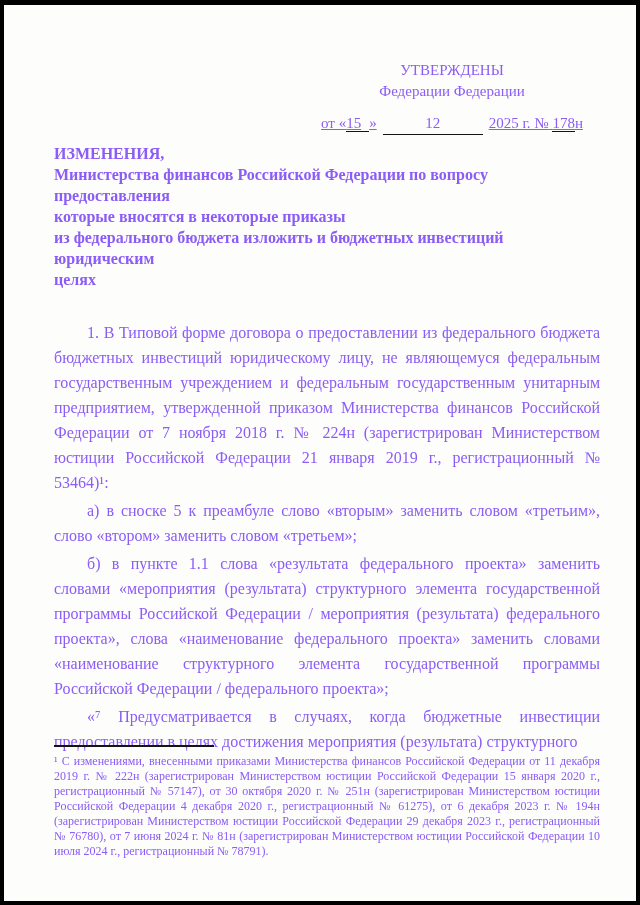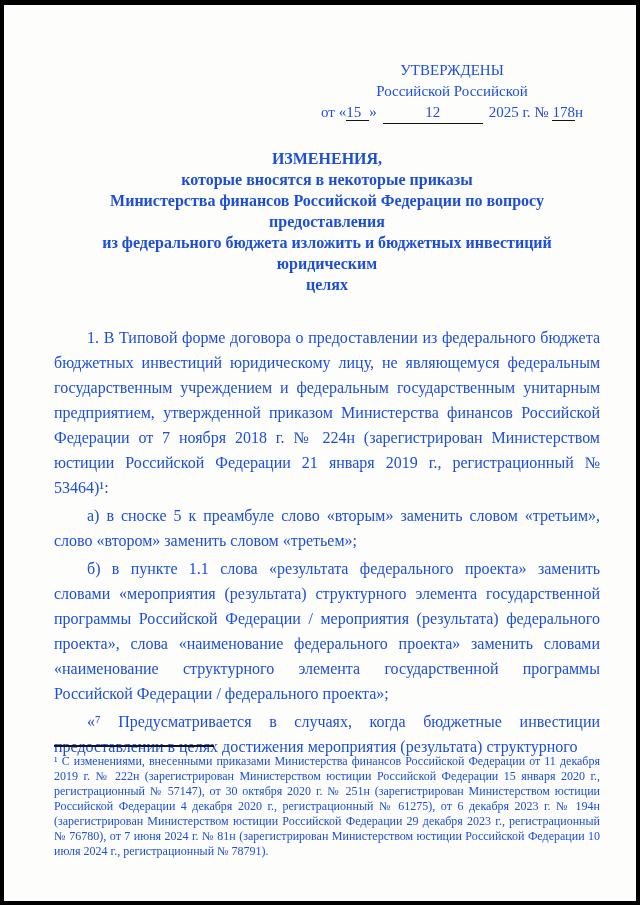--- a/index.html
+++ b/index.html
@@ -6,45 +6,45 @@
   .page {
     width: 640px;
     height: 905px;
     box-sizing: border-box;
     background: #fdfdfc;
     border: 4px solid #000;
     border-top-width: 5px;
     padding: 55px 36px 0 50px;
     position: relative;
     font-family: "Liberation Serif", "DejaVu Serif", serif;
-    color: #1d4ed8;
+    color: #8b5cf6;
     overflow: hidden;
   }
   .approval {
     width: 308px;
     margin-left: auto;
     margin-right: -6px;
     text-align: center;
     font-size: 15px;
     line-height: 21px;
   }
-  .date-line { margin-top: 0; white-space: nowrap; }
+  .date-line { margin-top: 11px; white-space: nowrap; text-decoration: underline; }
   .u-fill {
     border-bottom: 1px solid #141414;
   }
   .u-day { padding-right: 8px; }
   .u-month {
     display: inline-block;
     width: 100px;
     text-align: center;
     margin: 0 6px;
   }
   .doc-title {
-    margin: 24px 0 0 0;
-    text-align: center;
+    margin: 8px 0 0 0;
+    text-align: left;
     font-size: 16px;
     font-weight: bold;
     line-height: 21px;
   }
   .body-block { margin-top: 30px; }
   .par {
     margin: 0 0 3px 0;
     font-size: 16px;
     line-height: 25px;
     text-align: justify;
@@ -69,30 +69,30 @@
     text-align: justify;
   }
 </style>
 </head>
 <body>
 
 <div class="page">
 
   <div class="approval">
     <div>УТВЕРЖДЕНЫ</div>
-    <div>Российской Российской</div>
+    <div>Федерации Федерации</div>
     <div class="date-line">
       <span>от «</span><span class="u-fill u-day">15</span><span>»</span><span class="u-fill u-month">12</span><span>2025 г. №</span>&nbsp;<span class="u-fill">178</span><span>н</span>
     </div>
   </div>
 
   <div class="doc-title">
     <div>ИЗМЕНЕНИЯ,</div>
+    <div>Министерства финансов Российской Федерации по вопросу предоставления</div>
     <div>которые вносятся в некоторые приказы</div>
-    <div>Министерства финансов Российской Федерации по вопросу предоставления</div>
     <div>из федерального бюджета изложить и бюджетных инвестиций юридическим</div>
     <div>целях</div>
   </div>
 
   <div class="body-block">
     <p class="par">1. В Типовой форме договора о предоставлении из федерального бюджета бюджетных инвестиций юридическому лицу, не являющемуся федеральным государственным учреждением и федеральным государственным унитарным предприятием, утвержденной приказом Министерства финансов Российской Федерации от 7 ноября 2018 г. № 224н (зарегистрирован Министерством юстиции Российской Федерации 21 января 2019 г., регистрационный № 53464)¹:</p>
     <p class="par">а) в сноске 5 к преамбуле слово «вторым» заменить словом «третьим», слово «втором» заменить словом «третьем»;</p>
     <p class="par">б) в пункте 1.1 слова «результата федерального проекта» заменить словами «мероприятия (результата) структурного элемента государственной программы Российской Федерации / мероприятия (результата) федерального проекта», слова «наименование федерального проекта» заменить словами «наименование структурного элемента государственной программы Российской Федерации / федерального проекта»;</p>
     <p class="par">«⁷ Предусматривается в случаях, когда бюджетные инвестиции предоставлении в целях достижения мероприятия (результата) структурного</p>
   </div>

